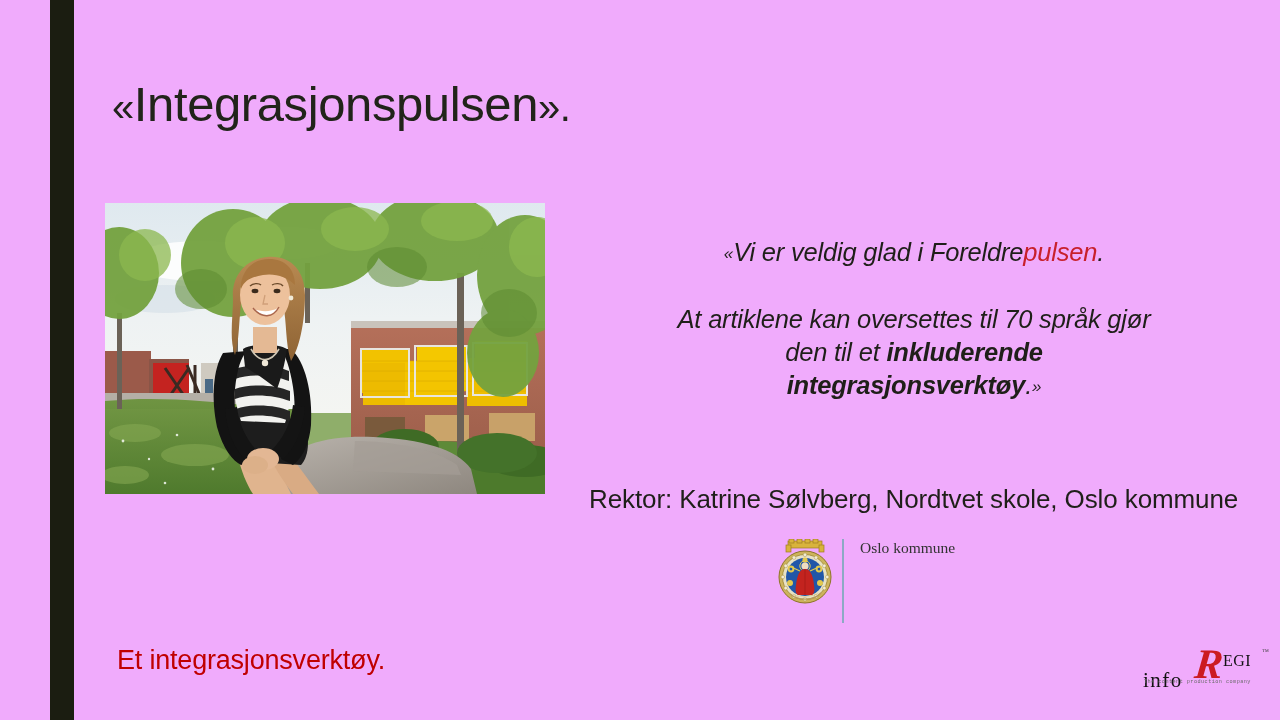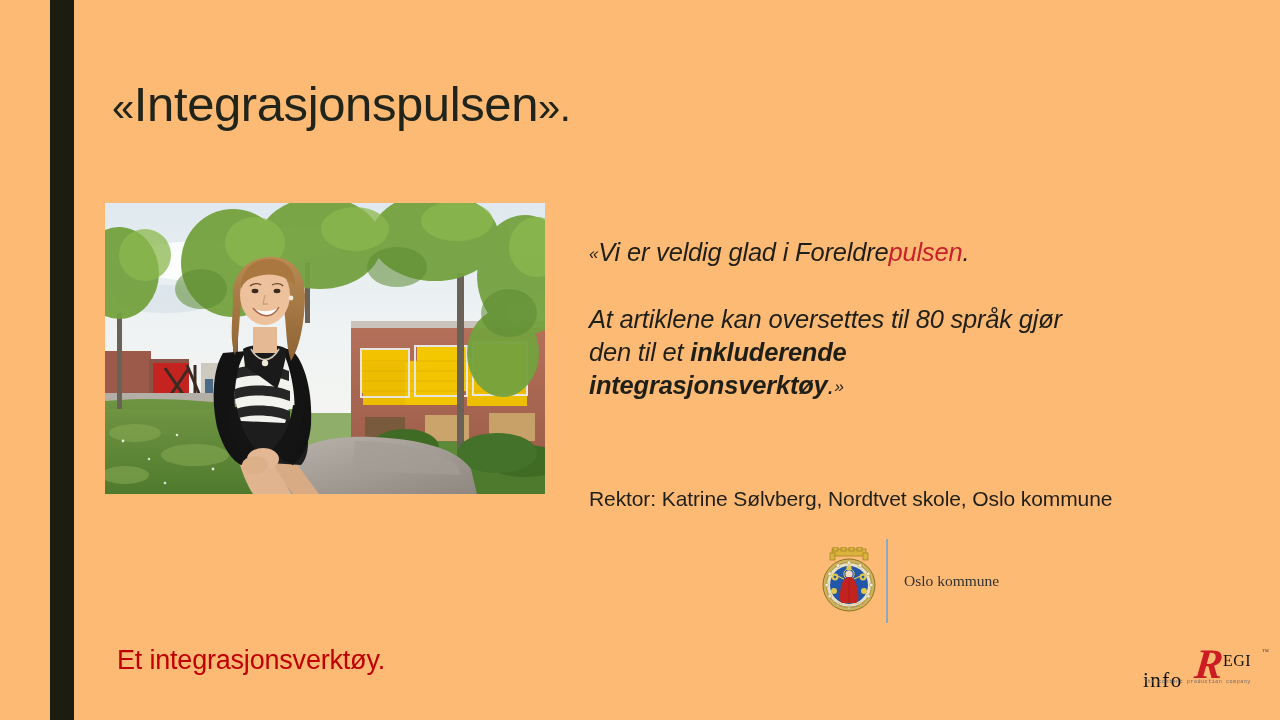--- a/index.html
+++ b/index.html
@@ -12,21 +12,21 @@
 
   body {
     background: #efece4;
     font-family: "Liberation Sans", sans-serif;
     position: relative;
   }
 
   #slide {
     position: absolute;
     inset: 0;
-    background: #fdba74;
+    background: #f0abfc;
     padding-left: 12px;
   }
 
   
   #accent-bar {
     position: absolute;
     left: 50px;
     top: 0;
     width: 24px;
     height: 720px;
@@ -67,48 +67,49 @@
     left: 589px;
     top: 236px;
     width: 650px;
   }
   .quote-para {
     font-style: italic;
     font-size: 25.5px;
     line-height: 33px;
     color: #1f1f19;
     letter-spacing: -0.2px;
+    text-align: center;
   }
   .quote-para.second {
     margin-top: 33px;
   }
   .q-red { color: #c8202b; }
   .q-bold { font-weight: bold; margin-top: 47px; }
   .guil-sm { font-size: 17px; vertical-align: 2px; }
 
   #attribution {
     position: absolute;
     left: 589px;
     top: 486px;
-    font-size: 21px;
+    font-size: 26px;
     line-height: 26px;
     color: #1f1f19;
     letter-spacing: -0.1px;
     white-space: nowrap;
   }
 
   
   #oslo-logo {
     position: absolute;
-    left: 820px;
+    left: 776px;
     top: 539px;
     width: 200px;
     height: 84px;
     display: flex;
-    align-items: center;
+    align-items: flex-start;
   }
   #oslo-crest { width: 58px; height: 68px; display:block; }
   #oslo-divider {
     width: 2px;
     height: 84px;
     background: #8ca9c4;
     margin-left: 8px;
   }
   #oslo-text {
     margin-left: 16px;
@@ -383,21 +384,21 @@
         <circle cx="186" cy="95" r="2.4" fill="#f0ead8"></circle>
       </g>
     </svg>
   </div>
 
   <div id="quote-block">
     <p class="quote-para">
       <span class="guil-sm">«</span><span>Vi er veldig glad i Foreldre</span><span class="q-red">pulsen</span><span>.</span><br>
     </p>
     <p class="quote-para second">
-      <span>At artiklene kan oversettes til 80 språk gjør</span><br>
+      <span>At artiklene kan oversettes til 70 språk gjør</span><br>
       <span>den til et </span><span class="q-bold">inkluderende</span><br>
       <span class="q-bold">integrasjonsverktøy</span><span>.</span><span class="guil-sm">»</span>
     </p>
   </div>
 
   <div id="attribution">Rektor: Katrine Sølvberg,  Nordtvet skole, Oslo kommune</div>
 
   <div id="oslo-logo">
     <svg id="oslo-crest" viewBox="0 0 58 68">
 

